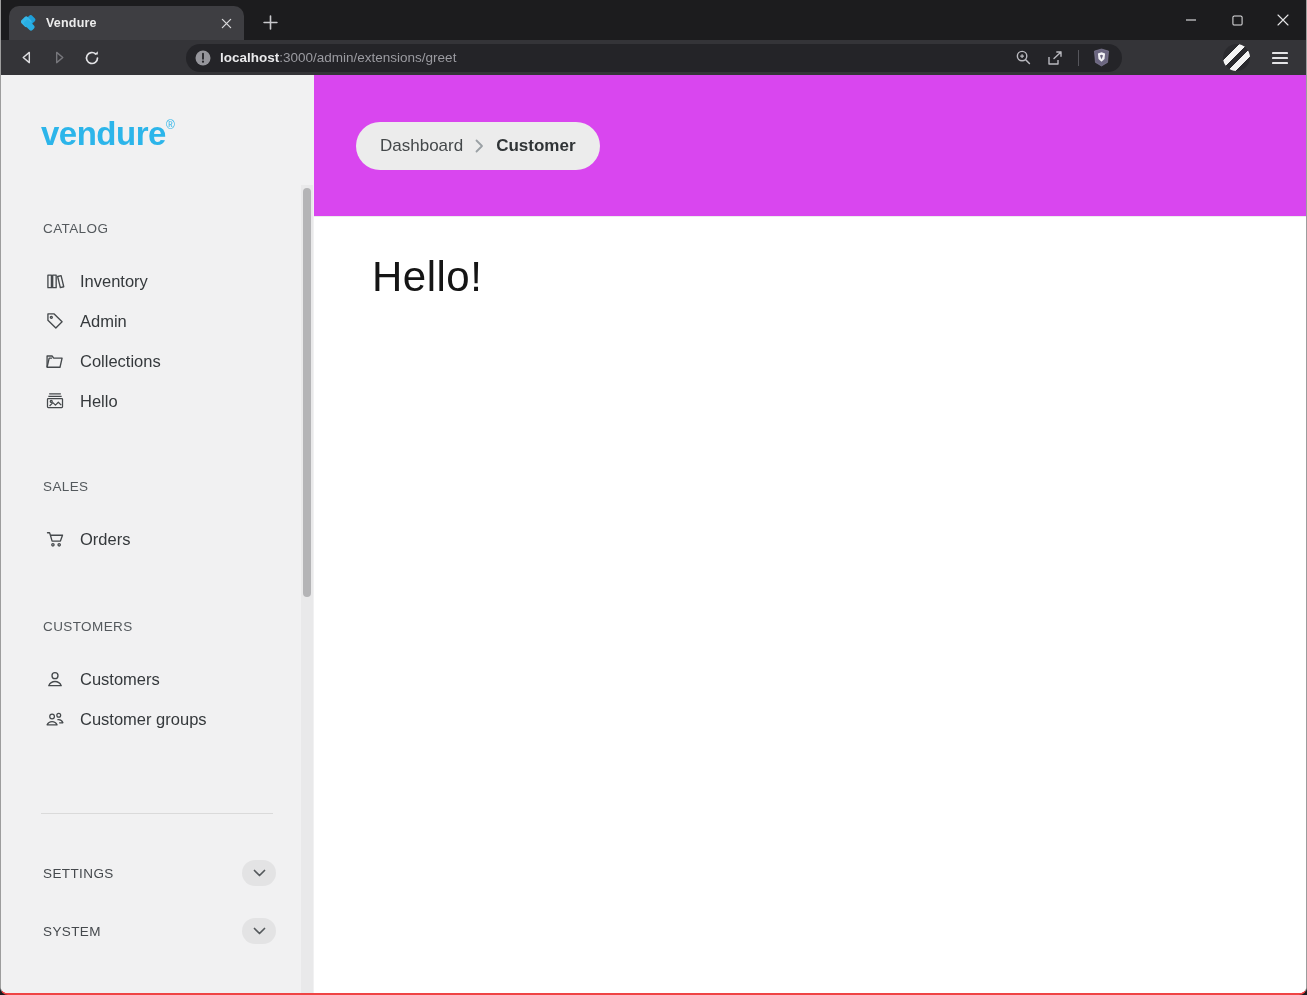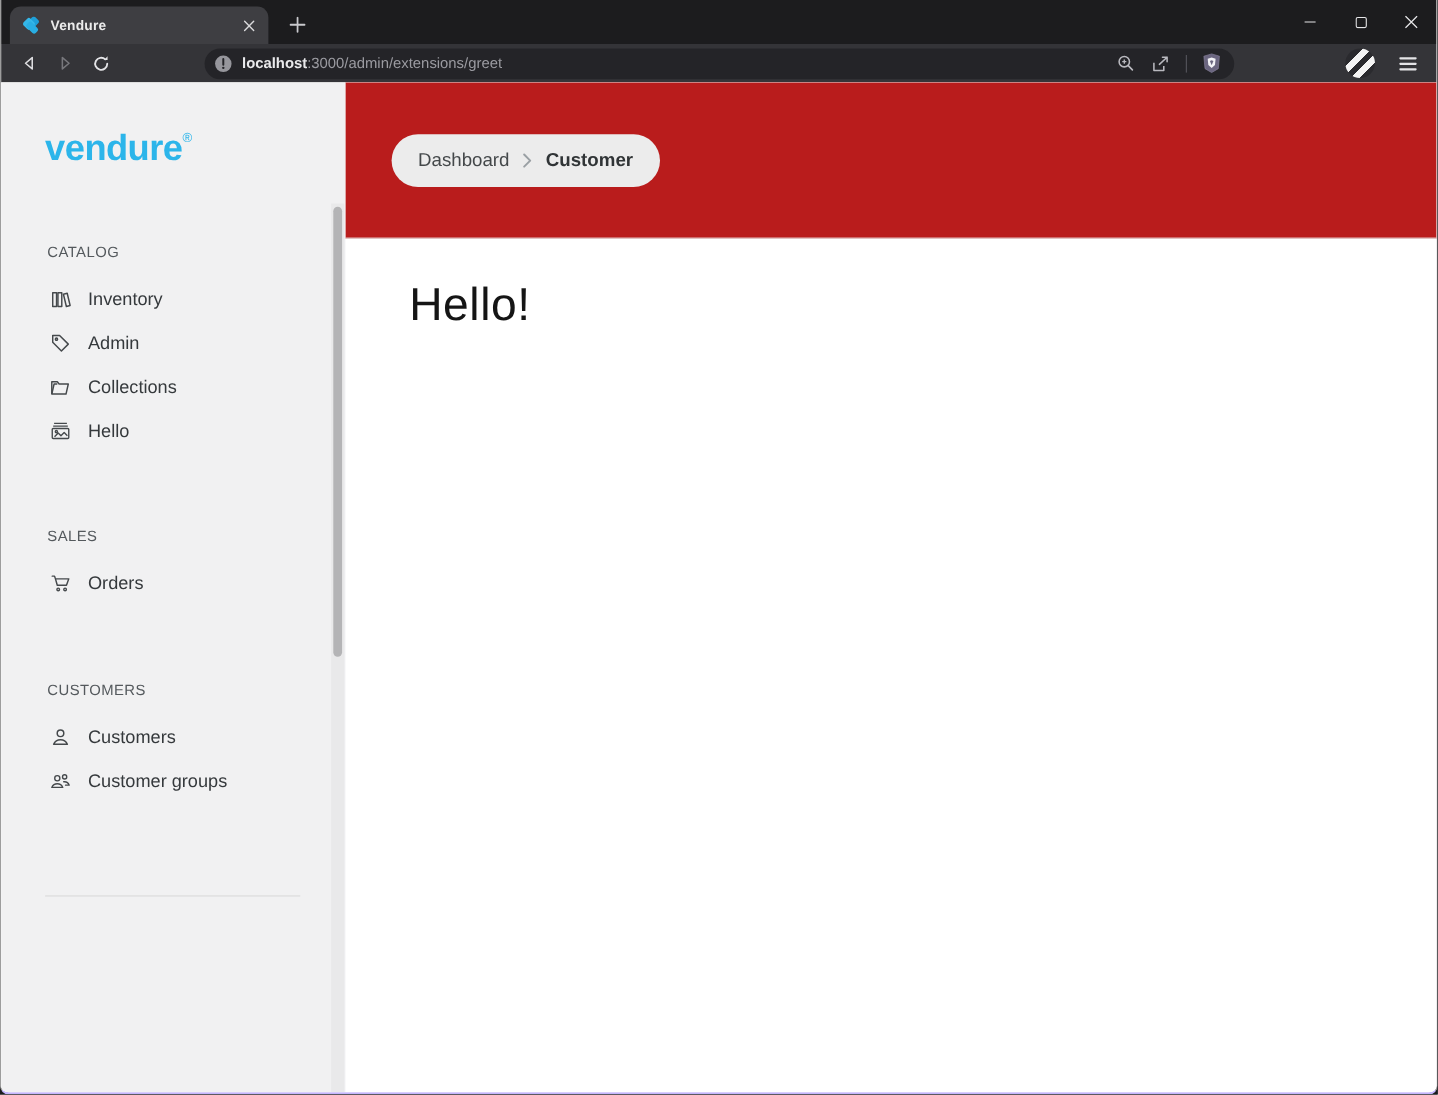--- a/index.html
+++ b/index.html
@@ -1,19 +1,19 @@
 <!DOCTYPE html>
 <html><head>
 <meta charset="utf-8">
 <style>
   * { margin:0; padding:0; box-sizing:border-box; }
   html,body { width:1307px; height:995px; overflow:hidden; background:#1c1c1e;
               font-family:"Liberation Sans", sans-serif; }
   .window { width:1307px; height:995px; display:flex; flex-direction:column;
-            border-left:1px solid #9d9d9d; border-right:1px solid #9d9d9d; border-bottom:2px solid #c4b5fd;
+            border-left:1px solid #9d9d9d; border-right:1px solid #9d9d9d; border-bottom:2px solid #ef4444;
             border-radius:0 0 8px 8px; overflow:hidden; background:#fff; }
 
   
   .tabstrip { height:40px; background:#1c1c1e; display:flex; align-items:flex-end; position:relative; flex:0 0 auto; }
   .tab { width:235px; height:34px; margin-left:8px; background:#3e3e42; border-radius:10px 10px 0 0;
          display:flex; align-items:center; padding:0 8px 0 12px; gap:8px; }
   .tab-title { flex:1; color:#ececec; font-size:12.5px; font-weight:700; letter-spacing:.2px;
                white-space:nowrap; overflow:hidden; }
   .tab-close { width:20px; height:20px; border-radius:4px; display:flex; align-items:center; justify-content:center; }
   .newtab { width:28px; height:28px; margin-left:12px; margin-bottom:4px; display:flex; align-items:center; justify-content:center; }
@@ -41,37 +41,37 @@
   
   .sidebar { width:313px; flex:0 0 auto; background:#f1f1f2; position:relative; overflow:hidden; }
   .logo-row { padding:40px 0 0 40px; line-height:38px; }
   .logo-text { font-size:33px; font-weight:700; letter-spacing:-0.5px; color:#2cb5ea; }
   .logo-reg { font-size:12px; color:#2cb5ea; vertical-align:top; line-height:20px; }
   .sec-label { font-size:13.5px; font-weight:500; letter-spacing:.4px; color:#54595d;
                margin-left:42px; height:16px; }
   .sec-label.first { margin-top:62px; margin-bottom:14px; }
   .sec-label.m2 { margin-top:68px; margin-bottom:14px; }
   .sec-label.m3 { margin-top:70px; margin-bottom:14px; }
-  .nav-item { height:40px; display:flex; align-items:center; gap:15px; padding-left:44px; cursor:pointer; }
+  .nav-item { height:40px; display:flex; align-items:flex-end; gap:15px; padding-left:44px; cursor:pointer; }
   .nav-item .lbl { font-size:16.5px; color:#35393c; }
   .nav-icon { width:20px; height:20px; display:flex; align-items:center; justify-content:center; flex:0 0 auto; }
   .side-divider { height:1px; background:#dadada; margin:84px 41px 0 40px; }
   .collapse-row { display:flex; align-items:center; justify-content:space-between;
                   margin:45px 38px 0 42px; height:28px; cursor:pointer; }
   .collapse-row.second { margin-top:30px; }
   .collapse-row .sec-title { font-size:13.5px; font-weight:500; letter-spacing:.4px; color:#45494d; }
   .chev-btn { width:34px; height:26px; border-radius:13px; background:#e3e3e4;
               display:flex; align-items:center; justify-content:center; }
   .scroll-track { position:absolute; top:110px; bottom:0; right:1px; width:12px; background:#e9e9ea; }
   .scroll-thumb { position:absolute; top:113px; right:3px; width:8px; height:409px;
                   border-radius:4px; background:#b4b4b6; }
 
   
   .main { flex:1; display:flex; flex-direction:column; background:#fff; min-width:0; }
-  .main-header { height:142px; background:#b91c1c; border-bottom:1px solid #ececec;
+  .main-header { height:142px; background:#d946ef; border-bottom:1px solid #ececec;
                  display:flex; align-items:center; justify-content:space-between; padding:0 50px 0 42px; flex:0 0 auto; }
   .crumb-pill { height:48px; border-radius:24px; background:#ececec; display:flex; align-items:center;
                 padding:0 24px; gap:12px; }
   .crumb-root { font-size:17px; color:#44484a; cursor:pointer; }
   .crumb-cur { font-size:17px; font-weight:700; color:#303436; }
   .hdr-right { display:flex; align-items:center; gap:14px; }
   .bell-btn { width:46px; height:46px; border-radius:50%; background:#efefef;
               display:flex; align-items:center; justify-content:center; cursor:pointer; }
   .user-pill { height:48px; border-radius:24px; background:#ececec; display:flex; align-items:center;
                gap:11px; padding:0 16px 0 9px; cursor:pointer; }
@@ -273,20 +273,36 @@
               <path d="M2.5 19c1.2-2.8 3.4-4 6-4s4.8 1.2 6 4z"></path>
             <circle cx="16.5" cy="7.5" r="2.3"></circle>
               <path d="M15.5 12.8c2.8-.3 5 .9 6 3.7h-4"></path>
           </svg>
         </span>
         <span class="lbl">Customer groups</span>
       </div>
 
       <div class="side-divider"></div>
 
+      <div class="collapse-row">
+        <span class="sec-title">SETTINGS</span>
+        <span class="chev-btn">
+          <svg width="13" height="8" viewBox="0 0 13 8">
+              <path d="M1.5 1.5L6.5 6.5L11.5 1.5" fill="none" stroke="#55595c" stroke-width="1.7" stroke-linecap="round" stroke-linejoin="round"></path>
+            </svg>
+        </span>
+      </div>
+      <div class="collapse-row second">
+        <span class="sec-title">SYSTEM</span>
+        <span class="chev-btn">
+          <svg width="13" height="8" viewBox="0 0 13 8">
+              <path d="M1.5 1.5L6.5 6.5L11.5 1.5" fill="none" stroke="#55595c" stroke-width="1.7" stroke-linecap="round" stroke-linejoin="round"></path>
+            </svg>
+        </span>
+      </div>
 
       <div class="scroll-track"></div>
       <div class="scroll-thumb"></div>
     </div>
 
     <div class="main">
       <div class="main-header">
         <div class="crumb-pill">
           <span class="crumb-root">Dashboard</span>
           <span>

